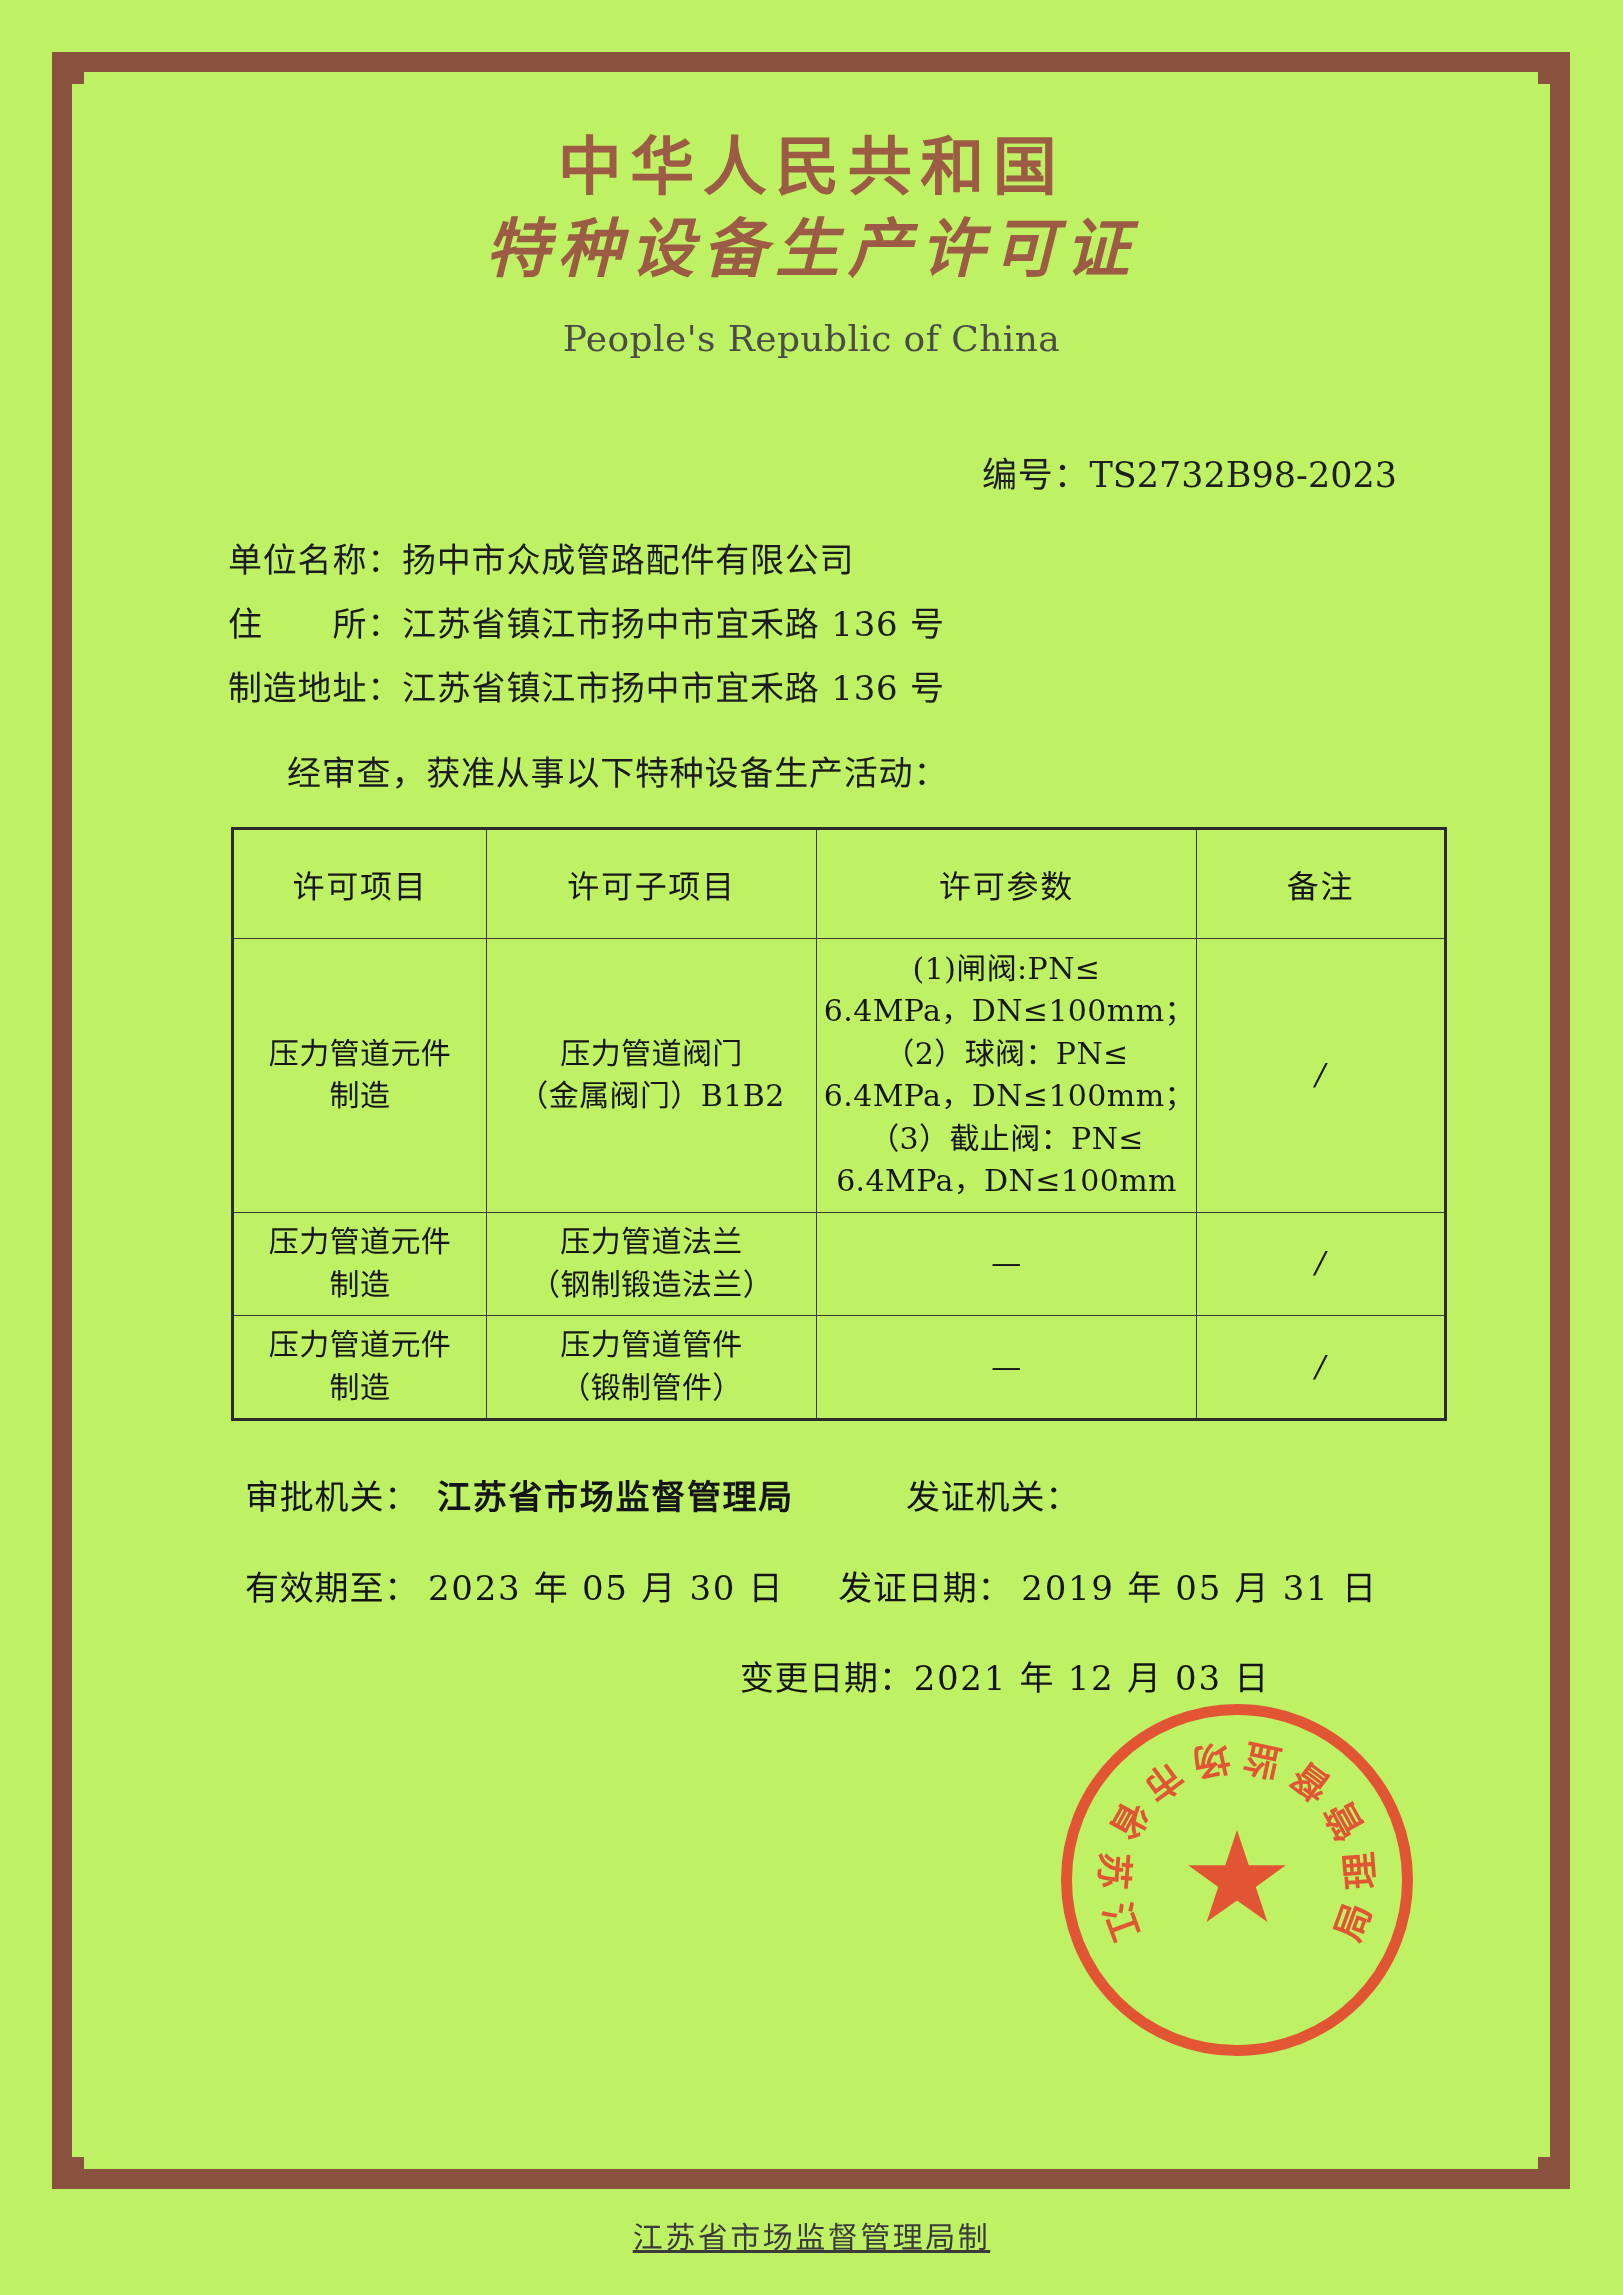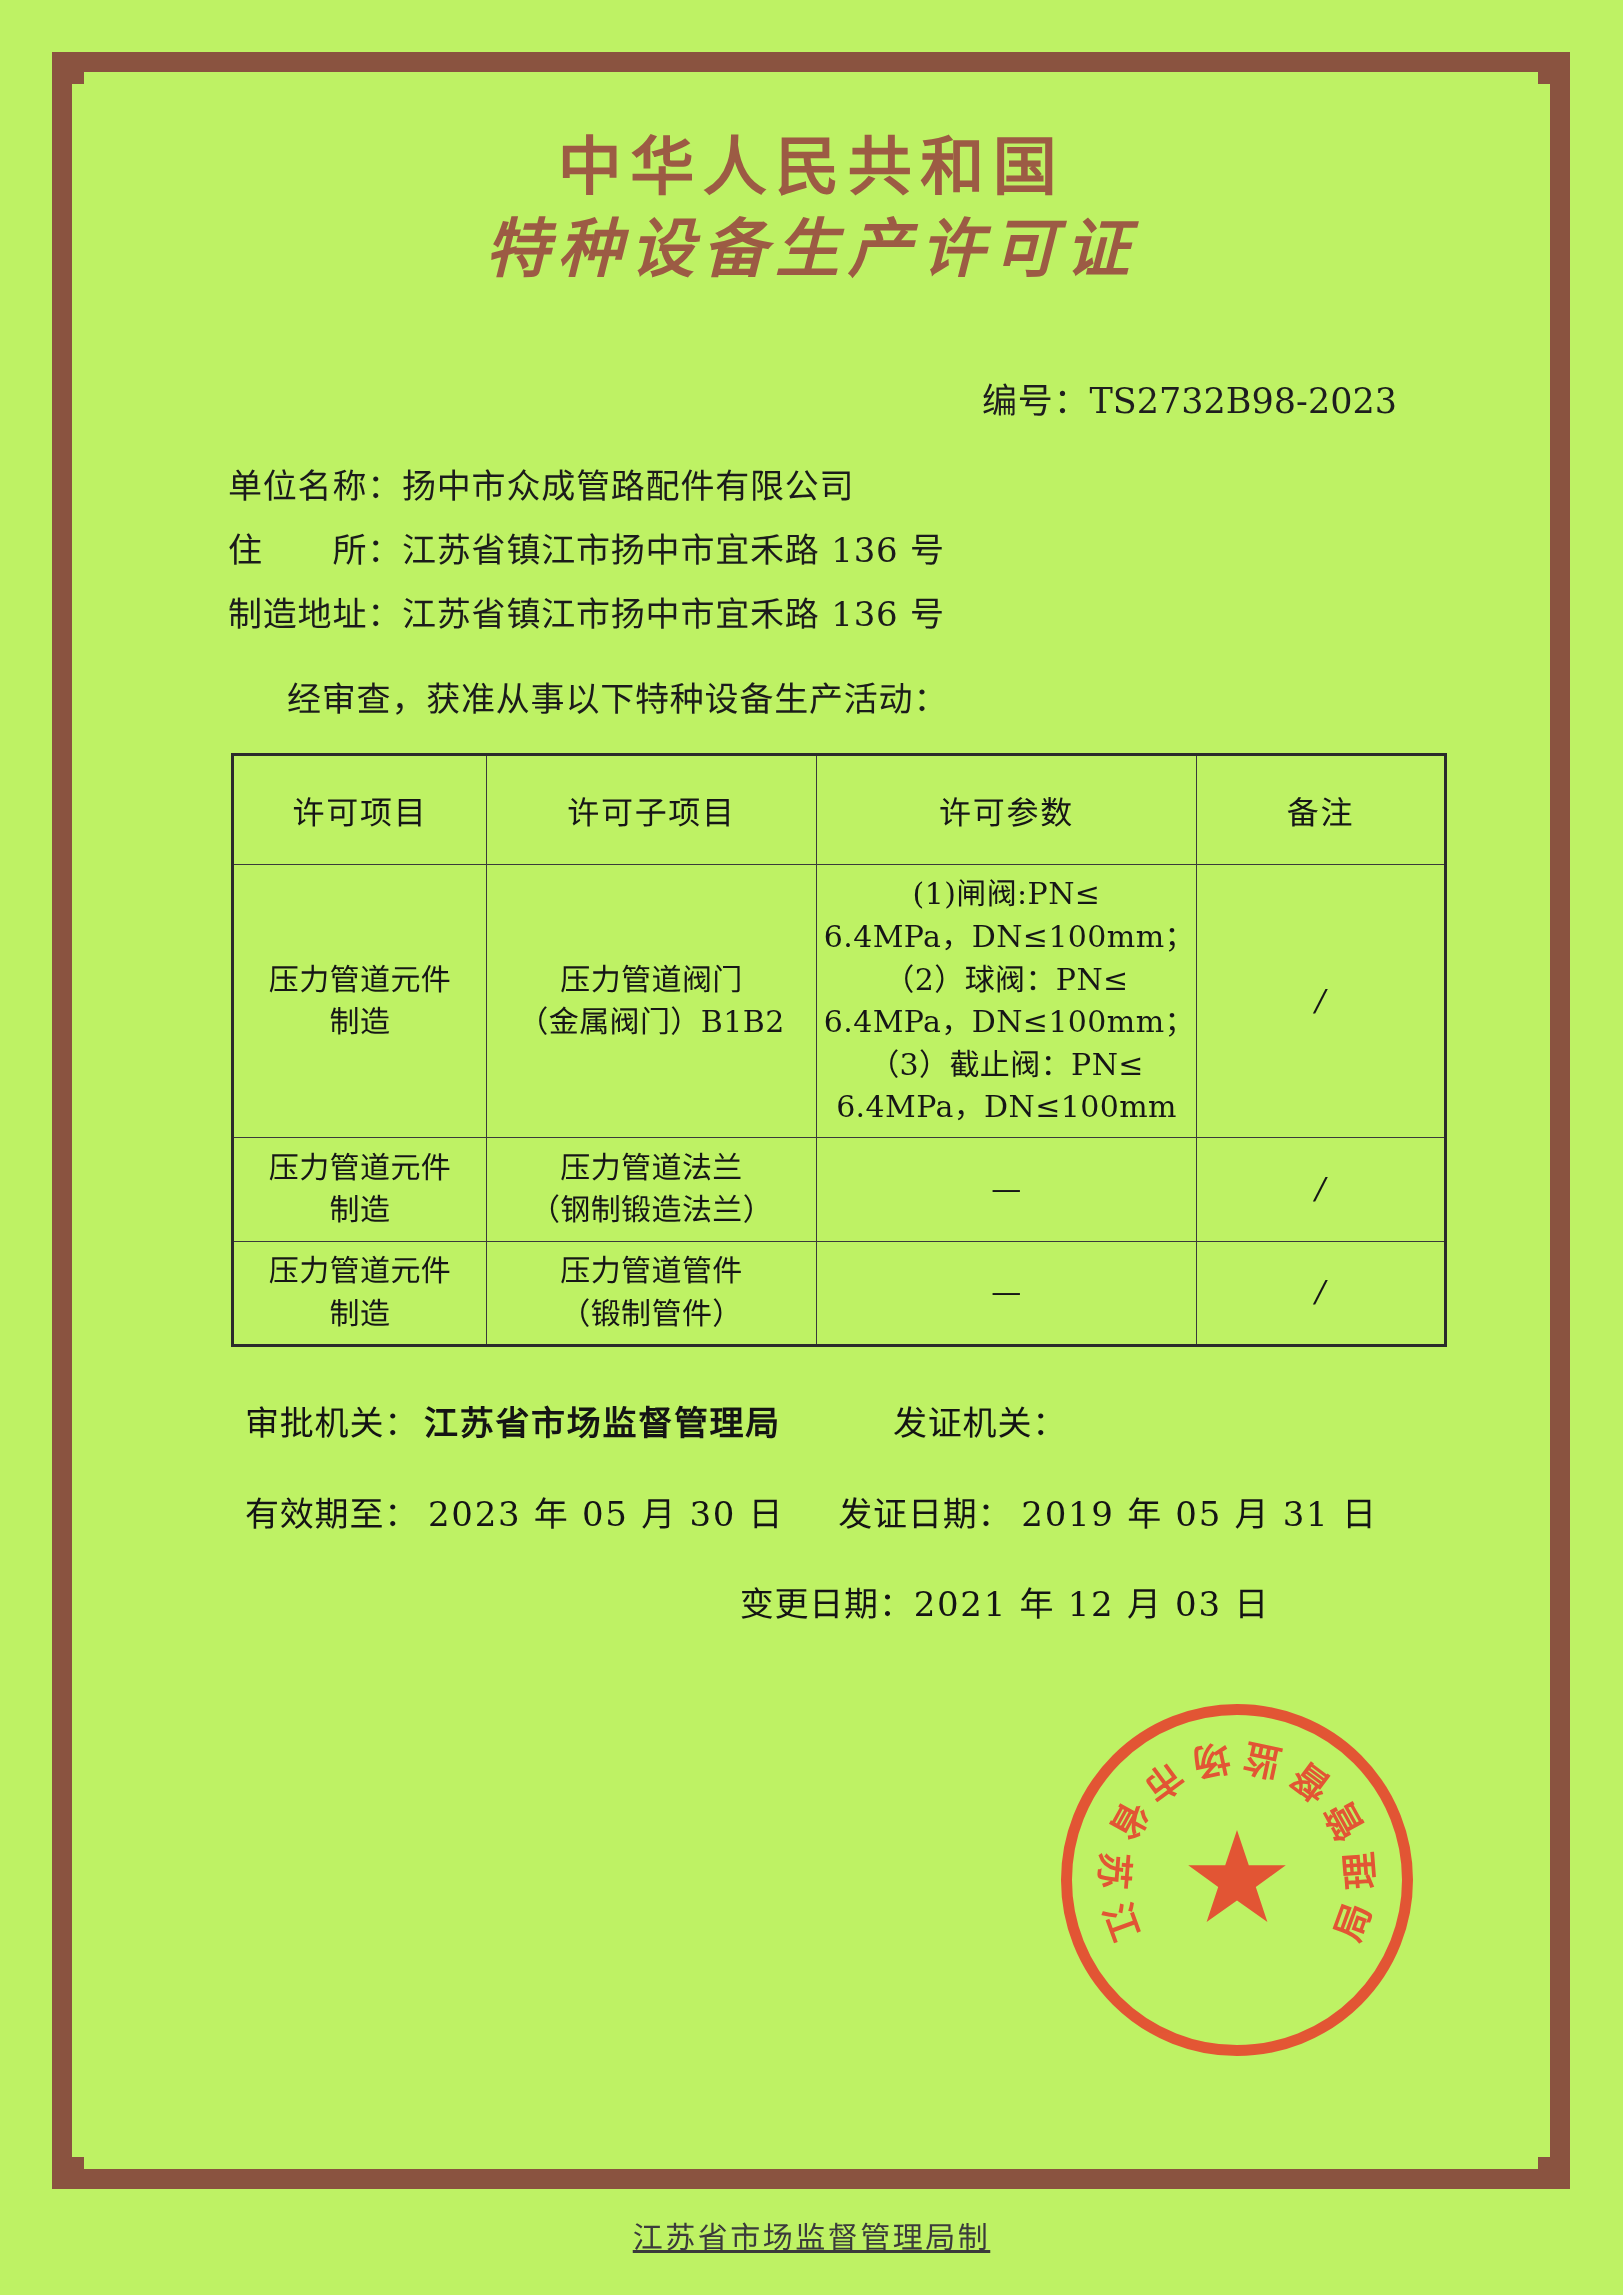--- a/index.html
+++ b/index.html
@@ -201,21 +201,21 @@
     font-family: "DejaVu Serif", "Liberation Serif", serif;
     font-size: 34px;
     color: #141414;
     display: flex;
     align-items: baseline;
   }
   .auth-label { letter-spacing: 0.8px; }
   .auth-value {
     font-weight: bold;
     letter-spacing: 1.7px;
-    margin-left: 5px;
+    margin-left: 18px;
   }
   .auth-spacer { width: 112px; }
 
   .date-row {
     margin: 42px 0 0 127px;
     width: 1243px;
     font-family: "DejaVu Serif", "Liberation Serif", serif;
     font-size: 34px;
     color: #141414;
     display: flex;
@@ -313,20 +313,21 @@
   </div>
 
   <div class="content">
 
     <div class="title-cn">
       <span>中华人民共和国</span>
       <span class="line2">特种设备生产许可证</span>
     </div>
 
     <div class="title-en">
+      <span class="en2">People's Republic of China</span>
     </div>
 
     <div class="cert-no">
       <span>编号：</span><span class="num">TS2732B98-2023</span>
     </div>
 
     <div class="info-block">
       <div class="info-row">
         <span class="info-label">单位名称：</span>
         <span class="info-value">扬中市众成管路配件有限公司</span>

